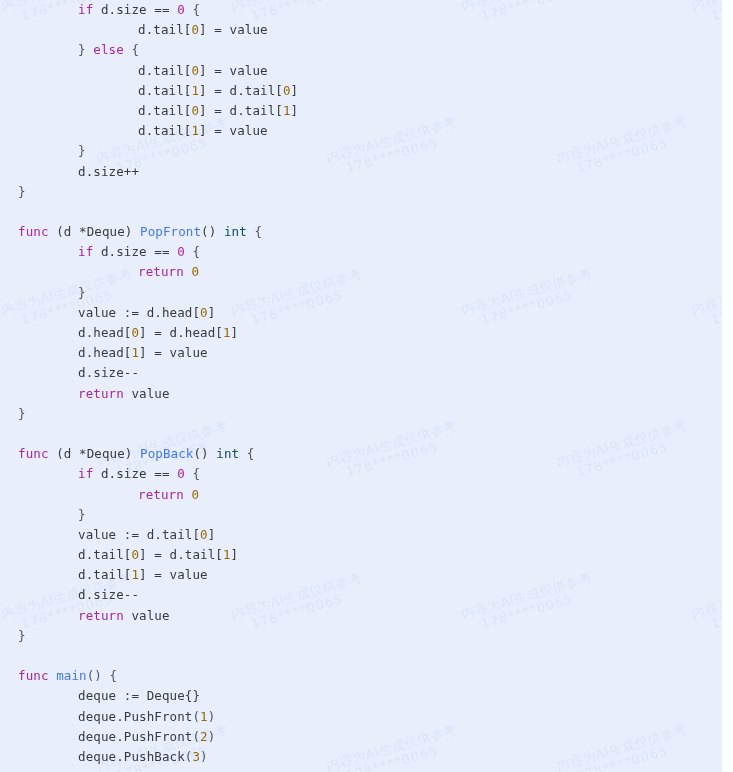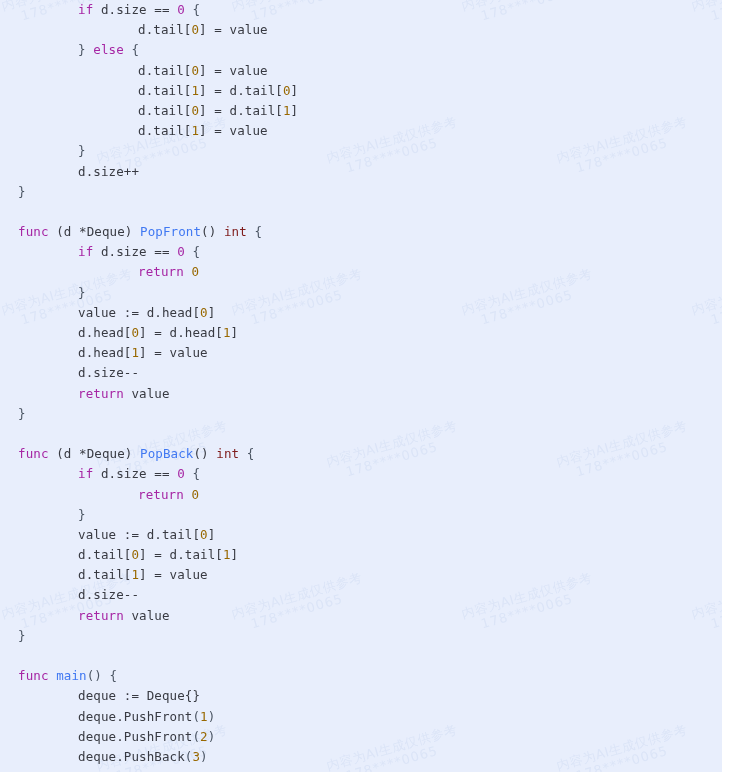--- a/index.html
+++ b/index.html
@@ -62,21 +62,21 @@
     white-space: pre;
     padding-left: 18px;
     color: #2b2b2b;
     letter-spacing: 0.1px;
   }
   .line.blank { color: transparent; }
 
   
   .kw   { color: #a626a4; text-align: right; }  
   .fn   { color: #4078f2; }  
-  .typ  { color: #7f1d1d; }  
+  .typ  { color: #0c4a6e; }  
   .num  { color: #986801; }  
   .numm { color: #a626a4; }  
   .pl   { color: #383a42; }  
   .pun  { color: #4b5563; }  
   .rcv  { color: #383a42; }  
 </style>
 </head>
 <body>
 
 <div id="code-panel">

